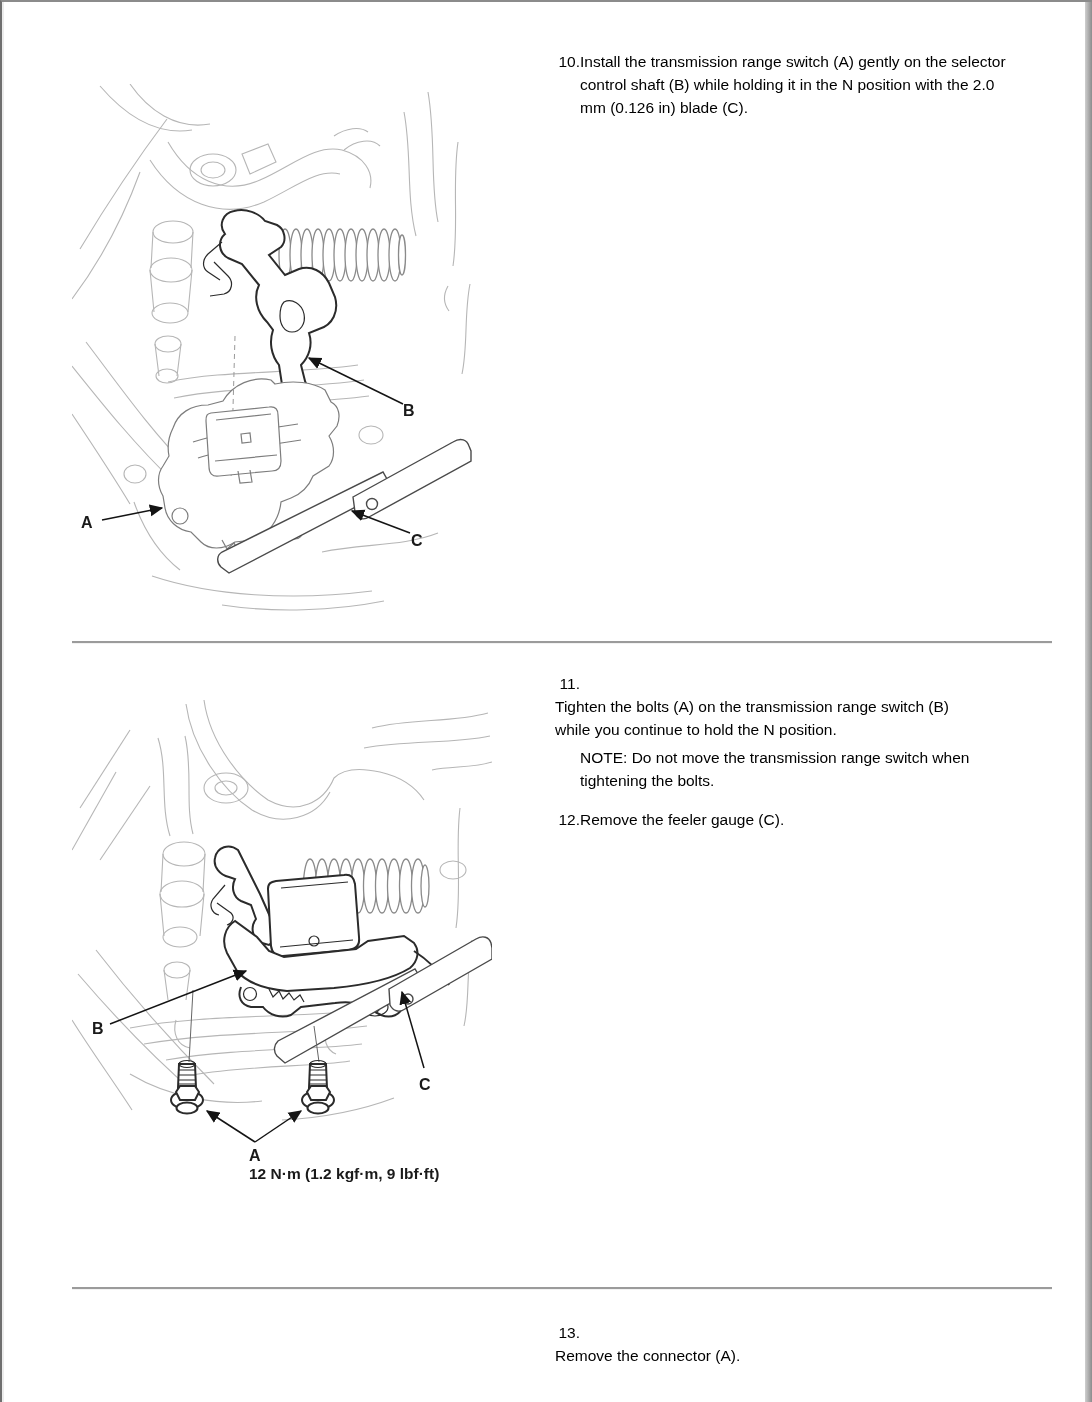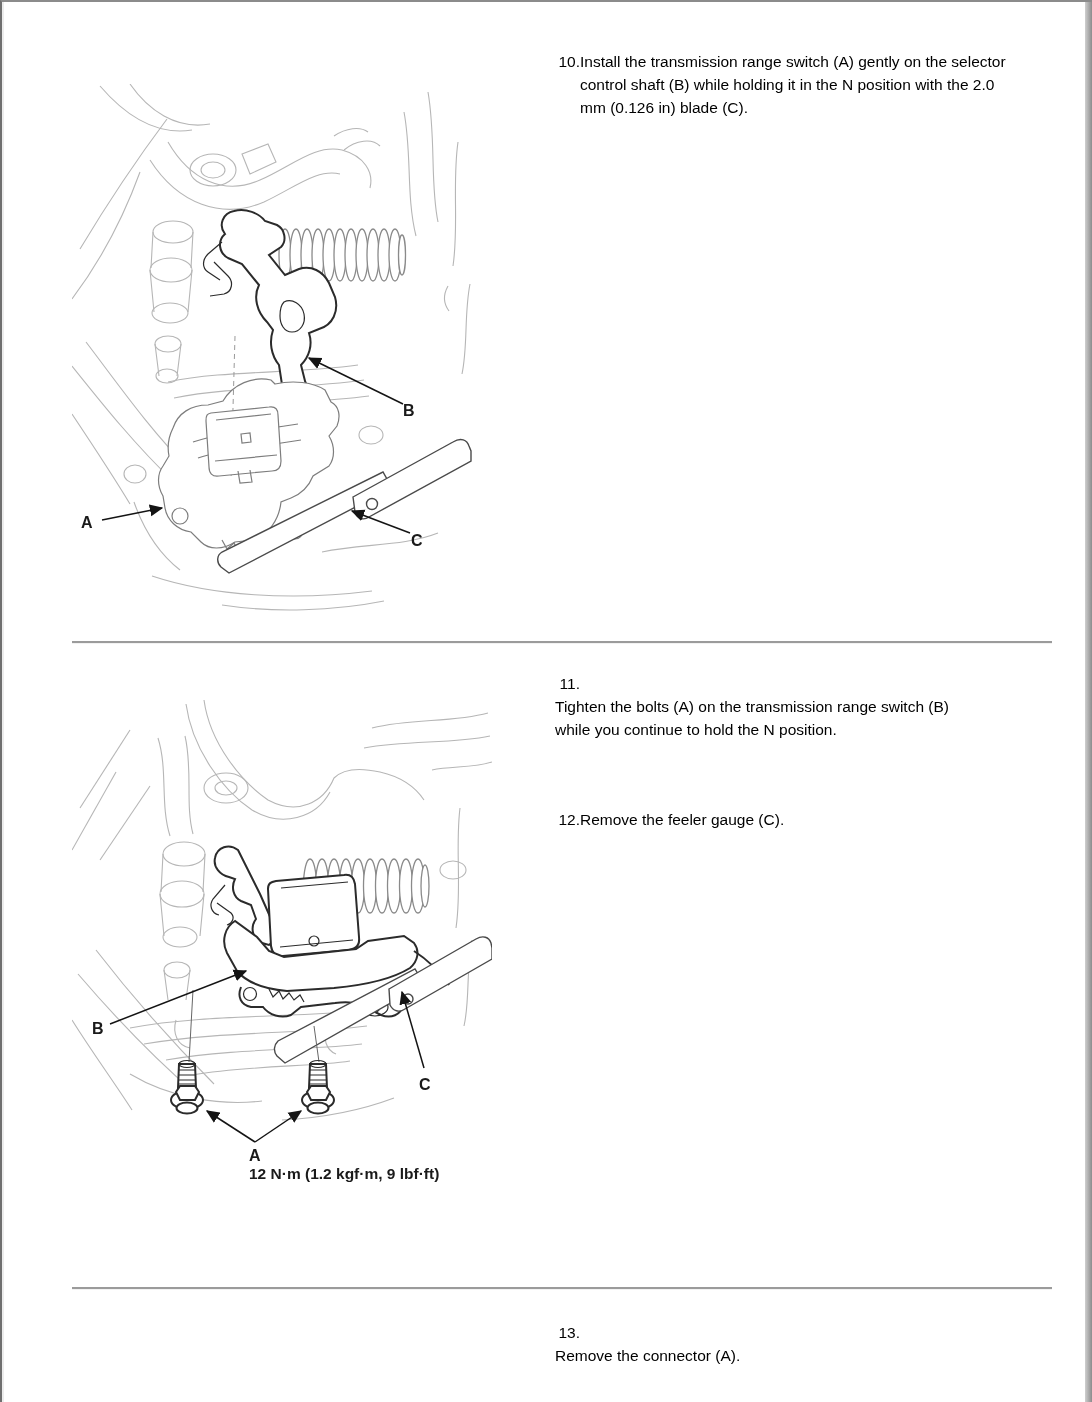--- a/index.html
+++ b/index.html
@@ -255,20 +255,21 @@
       <text class="lbl" x="177" y="471">A</text>
       <text class="torque" x="177" y="489">12 N·m (1.2 kgf·m, 9 lbf·ft)</text>
     </g>
   </svg>
 
   <div class="step" style="left:553px; top:670px;flex-direction:column;">
     <span class="num">11.</span>
     <div class="txt">Tighten the bolts (A) on the transmission range switch (B) while you continue to hold the N position.</div>
   </div>
 
+  <div class="note-block" style="top:744px;">NOTE: Do not move the transmission range switch when tightening the bolts.</div>
 
   <div class="step" style="left:553px; top:806px;">
     <span class="num">12.</span>
     <div class="txt">Remove the feeler gauge (C).</div>
   </div>
 
   <hr class="divider" style="top:1285px;">
 
   <div class="step" style="left:553px; top:1319px;flex-direction:column;">
     <span class="num">13.</span>

